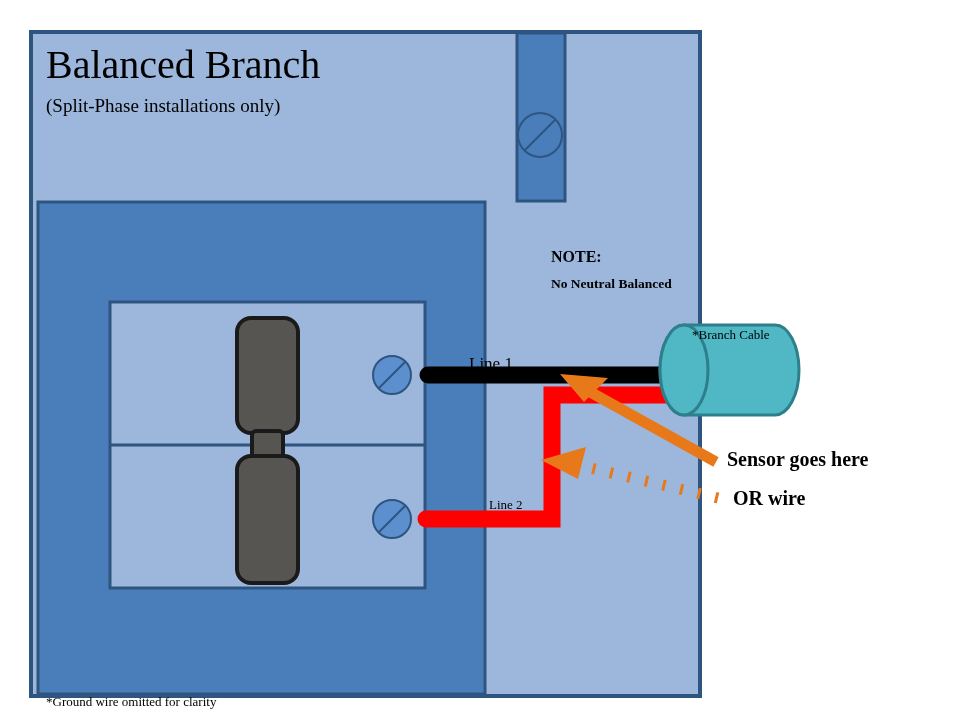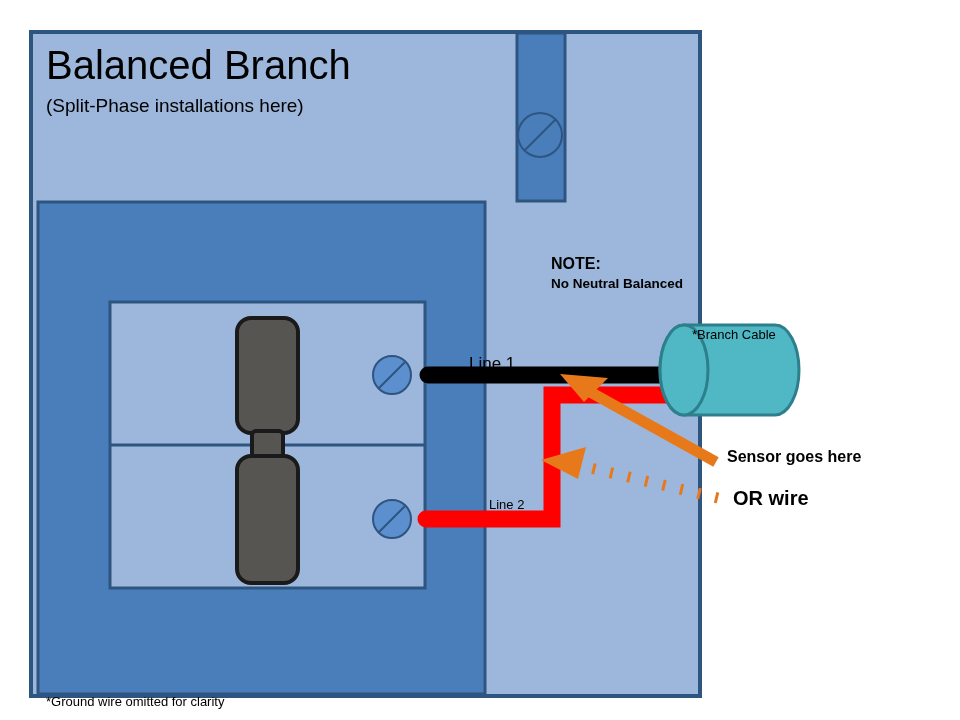--- a/index.html
+++ b/index.html
@@ -12,20 +12,21 @@
     height: 720px;
     font-family: "Liberation Sans", sans-serif;
     position: relative;
     overflow: hidden;
   }
   #stage {
     position: absolute;
     left: 0; top: 0;
     width: 767px;
     height: 720px;
+    font-family: Liberation Serif, serif;
   }
   #svg-layer {
     position: absolute;
     left: 0; top: 0;
     width: 960px;
     height: 720px;
   }
   .txt {
     position: absolute;
     white-space: pre;
@@ -43,21 +44,21 @@
     top: 96px;
     font-size: 19px;
   }
   #breaker-label {
     left: 126px;
     top: 274px;
     font-size: 20px;
   }
   #note-head {
     left: 551px;
-    top: 256px;
+    top: 249px;
     font-size: 16px;
     font-weight: bold;
   }
   #note-body {
     left: 551px;
     top: 277px;
     font-size: 13.5px;
     font-weight: bold;
   }
   #label-line1 {
@@ -72,21 +73,21 @@
     text-align: right;
   }
   #label-branch-cable {
     left: 692px;
     top: 328px;
     font-size: 13px;
   }
   #anno-sensor {
     left: 727px;
     top: 449px;
-    font-size: 16px;
+    font-size: 20px;
     font-weight: bold;
     text-align: right;
   }
   #anno-or {
     left: 733px;
     top: 488px;
     font-size: 20px;
     font-weight: bold;
   }
   #footnote {
@@ -140,21 +141,21 @@
 
     <g>
       <line x1="718" y1="498" x2="586" y2="467" stroke="#E8791B" stroke-width="11" stroke-linecap="butt" stroke-dasharray="3 15"></line>
       <polygon points="541,460 586,447 578,479" fill="#E8791B"></polygon>
     </g>
 
   </svg>
 
   <div class="txt" id="title-main">Balanced Branch</div>
 
-  <div class="txt" id="title-sub">(Split-Phase installations here)</div>
+  <div class="txt" id="title-sub">(Split-Phase installations only)</div>
 
 
   <div class="txt" id="note-head">NOTE:</div>
 
   <div class="txt" id="note-body">No Neutral Balanced</div>
 
   <div class="txt" id="label-line1">Line 1</div>
 
   <div class="txt" id="label-line2">Line 2</div>
 

